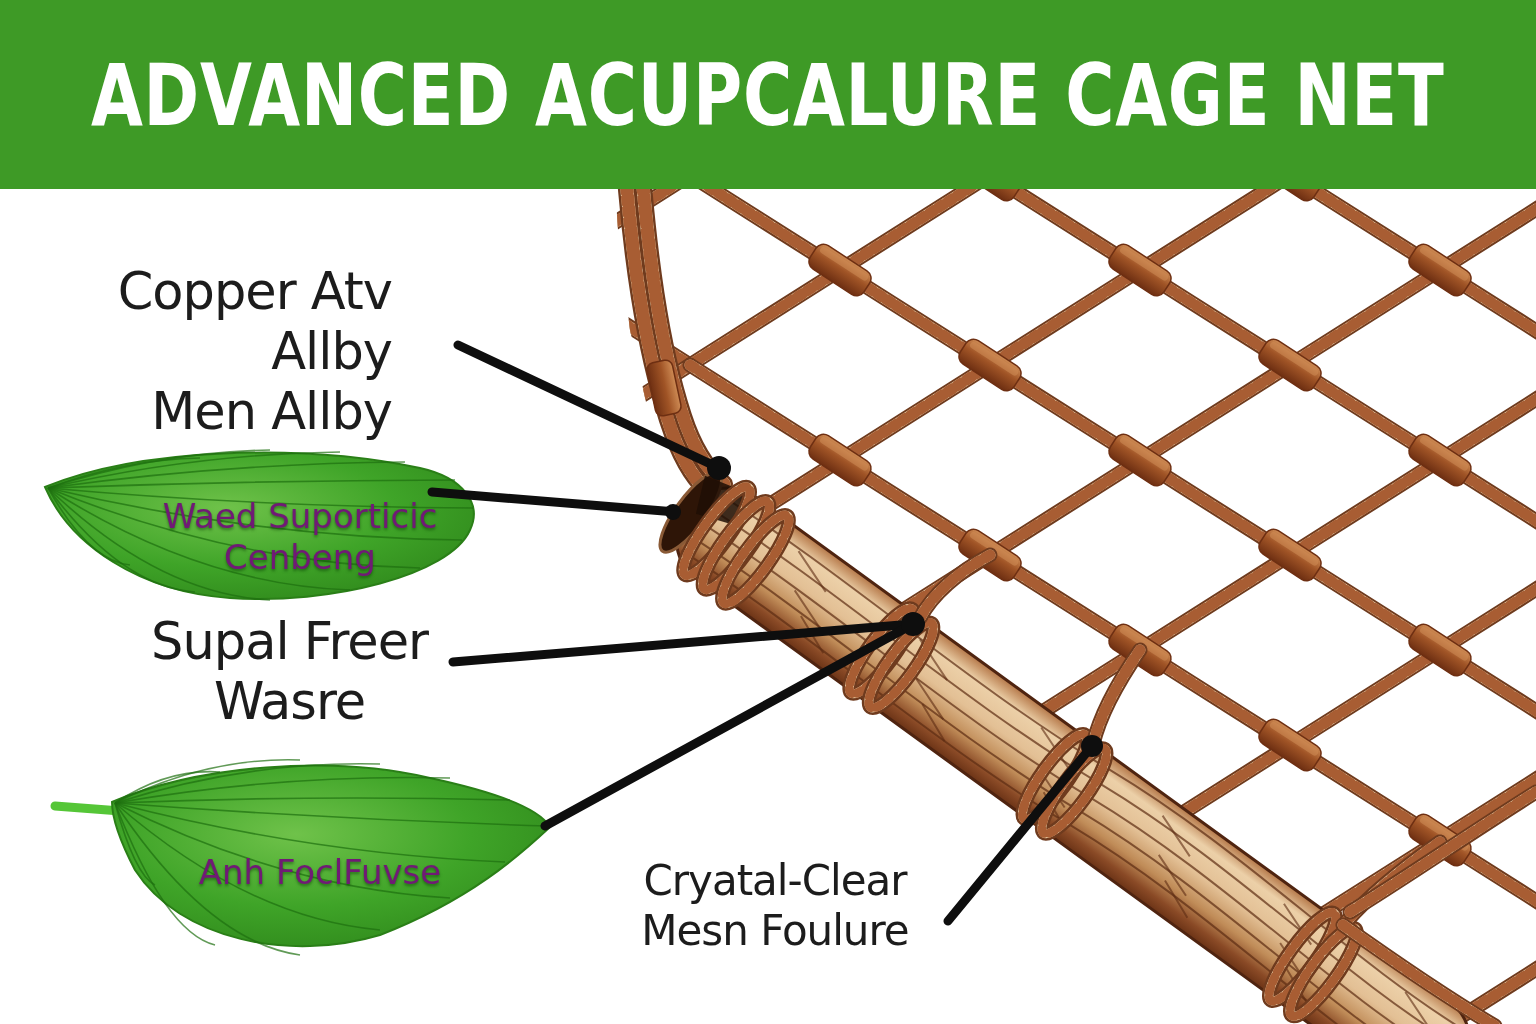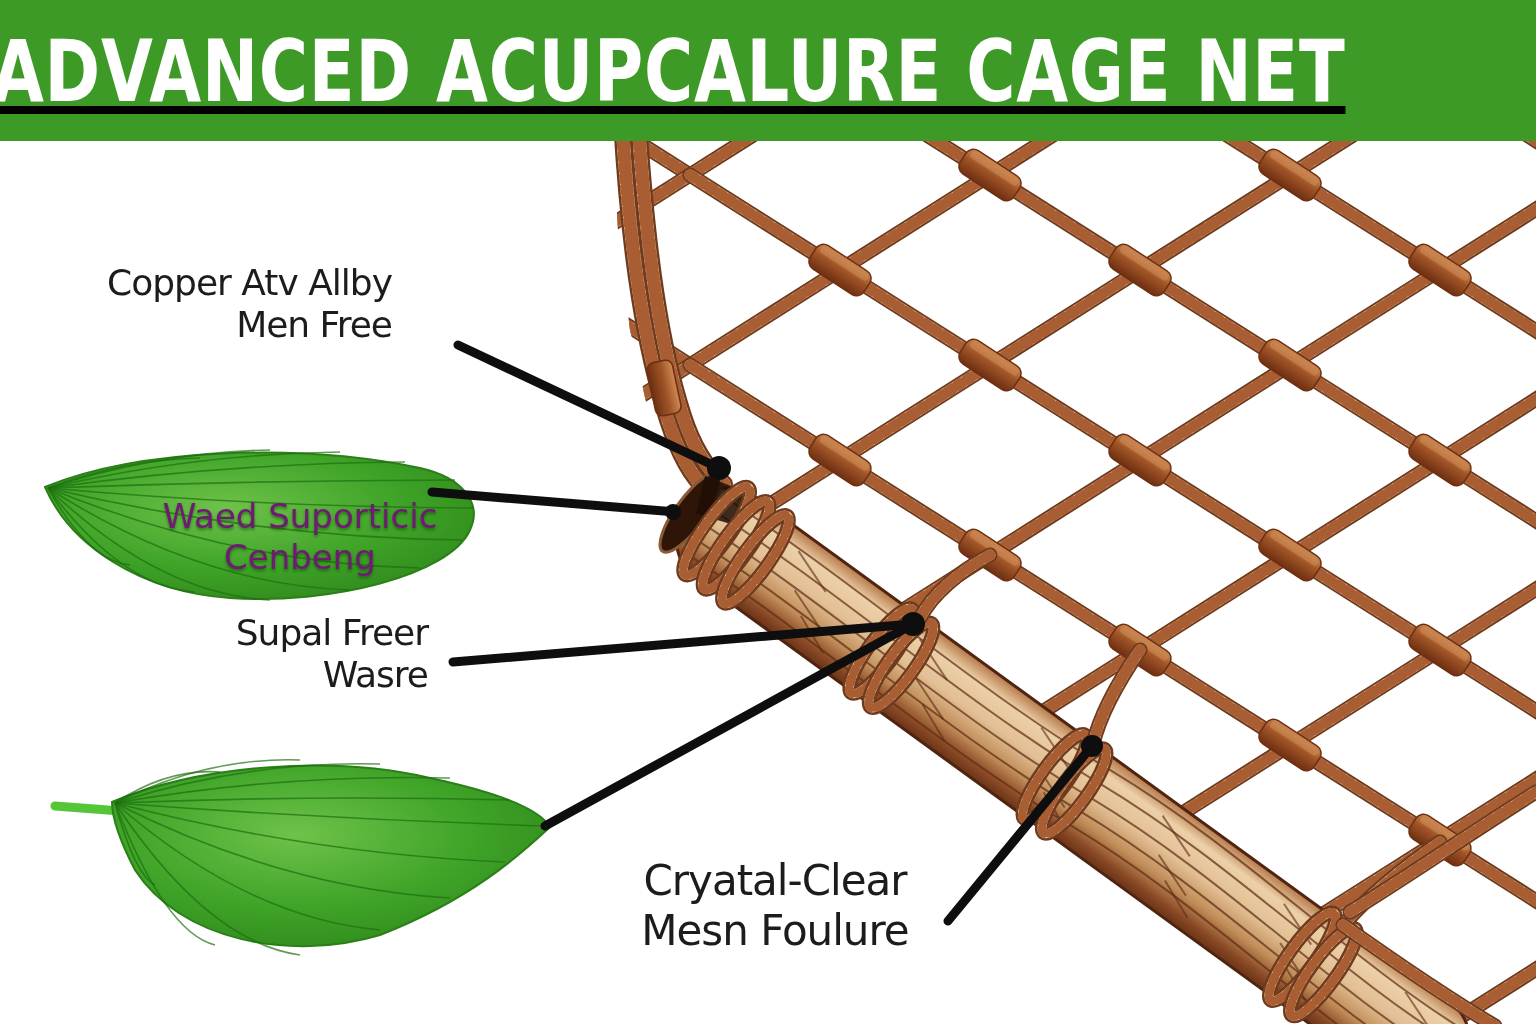--- a/index.html
+++ b/index.html
@@ -1,26 +1,26 @@
 <!DOCTYPE html>
 <html style="--banner: #3e9a26; --banner-text: #ffffff; --label: #1c1c1c; --callout: #0e0e0e; --rope-dark: #6f3b1e; --rope-fill: #e9cda6; --rope-braid: #a4562c; --copper-hi: #cf8c55; --copper-mid: #a05426; --copper-lo: #6e2f12; --wood-top: #b57849; --wood-hi: #ecd0a8; --wood-mid: #e3c095; --wood-lo: #8a4a26; --wood-edge: #4f2410; --leaf-light: #6fc24a; --leaf-mid: #3fa428; --leaf-dark: #2a7f17; --leaf-vein: #1e6f10; --stem: #55c637; --bg: #ffffff;"><head>
 <meta charset="utf-8">
 <style>
   html,body{margin:0;padding:0;background:#fff;}
   body{width:1536px;height:1024px;position:relative;overflow:hidden;
        font-family:"DejaVu Sans","Liberation Sans",sans-serif;}
-  .banner{position:absolute;left:0;top:0;width:1536px;height:141px;
-          background:var(--banner);display:flex;align-items:center;justify-content:flex-end;z-index:5;text-decoration:underline;}
+  .banner{position:absolute;left:0;top:0;width:1536px;height:189px;
+          background:var(--banner);display:flex;align-items:center;justify-content:center;z-index:5;}
   .banner-title{color:var(--banner-text);font-weight:bold;font-size:86px;white-space:nowrap;
                 transform:scaleX(.78);letter-spacing:1px;}
   #art{position:absolute;left:0;top:0;z-index:1;}
-  .label{position:absolute;z-index:6;color:var(--label);font-size:36px;line-height:1.18;letter-spacing:-1px;}
+  .label{position:absolute;z-index:6;color:var(--label);font-size:51px;line-height:1.18;letter-spacing:-1px;}
   .label span{display:block;}
   .copper{right:1144px;top:262px;text-align:right;}
-  .supal{right:1108px;top:612px;text-align:right;}
+  .supal{right:1108px;top:612px;text-align:center;}
   .crystal{left:540px;top:856px;width:470px;text-align:center;font-size:42px;}
   .leaf-text{position:absolute;z-index:6;color:#701a75;font-size:34px;line-height:1.2;text-align:center;
              text-shadow:0 2px 3px rgba(10,60,5,.55);letter-spacing:0;}
   .leaf-text span{display:block;}
   .leaf1t{left:105px;top:496px;width:390px;}
   .leaf2t{left:120px;top:852px;width:400px;}
   
   .r1{fill:none;stroke:var(--rope-dark);stroke-linecap:round;}
   .r2{fill:none;stroke:var(--rope-fill);stroke-linecap:round;}
   .r3{fill:none;stroke:var(--rope-braid);stroke-linecap:round;stroke-dasharray:6 5;opacity:.95;}
@@ -524,28 +524,29 @@
       <line x1="948" y1="921" x2="1092" y2="746" class="callout"></line>
       <circle cx="719" cy="468" r="12" class="dot"></circle>
       <circle cx="673" cy="512" r="8" class="dot"></circle>
       <circle cx="913" cy="624" r="12" class="dot"></circle>
       <circle cx="1092" cy="746" r="11" class="dot"></circle>
     </g>
   </svg>
 
 <div class="label copper">
   <span>Copper Atv Allby</span>
-  <span>Men Free</span>
+  <span>Men Allby</span>
 </div>
 <div class="label supal">
   <span>Supal Freer</span>
   <span>Wasre</span>
 </div>
 <div class="label crystal">
   <span>Cryatal-Clear</span>
   <span>Mesn Foulure</span>
 </div>
 <div class="leaf-text leaf1t">
   <span>Waed Suporticic</span>
   <span>Cenbeng</span>
 </div>
 <div class="leaf-text leaf2t">
+  <span>Anh FoclFuvse</span>
 </div>
 
 </body></html>

